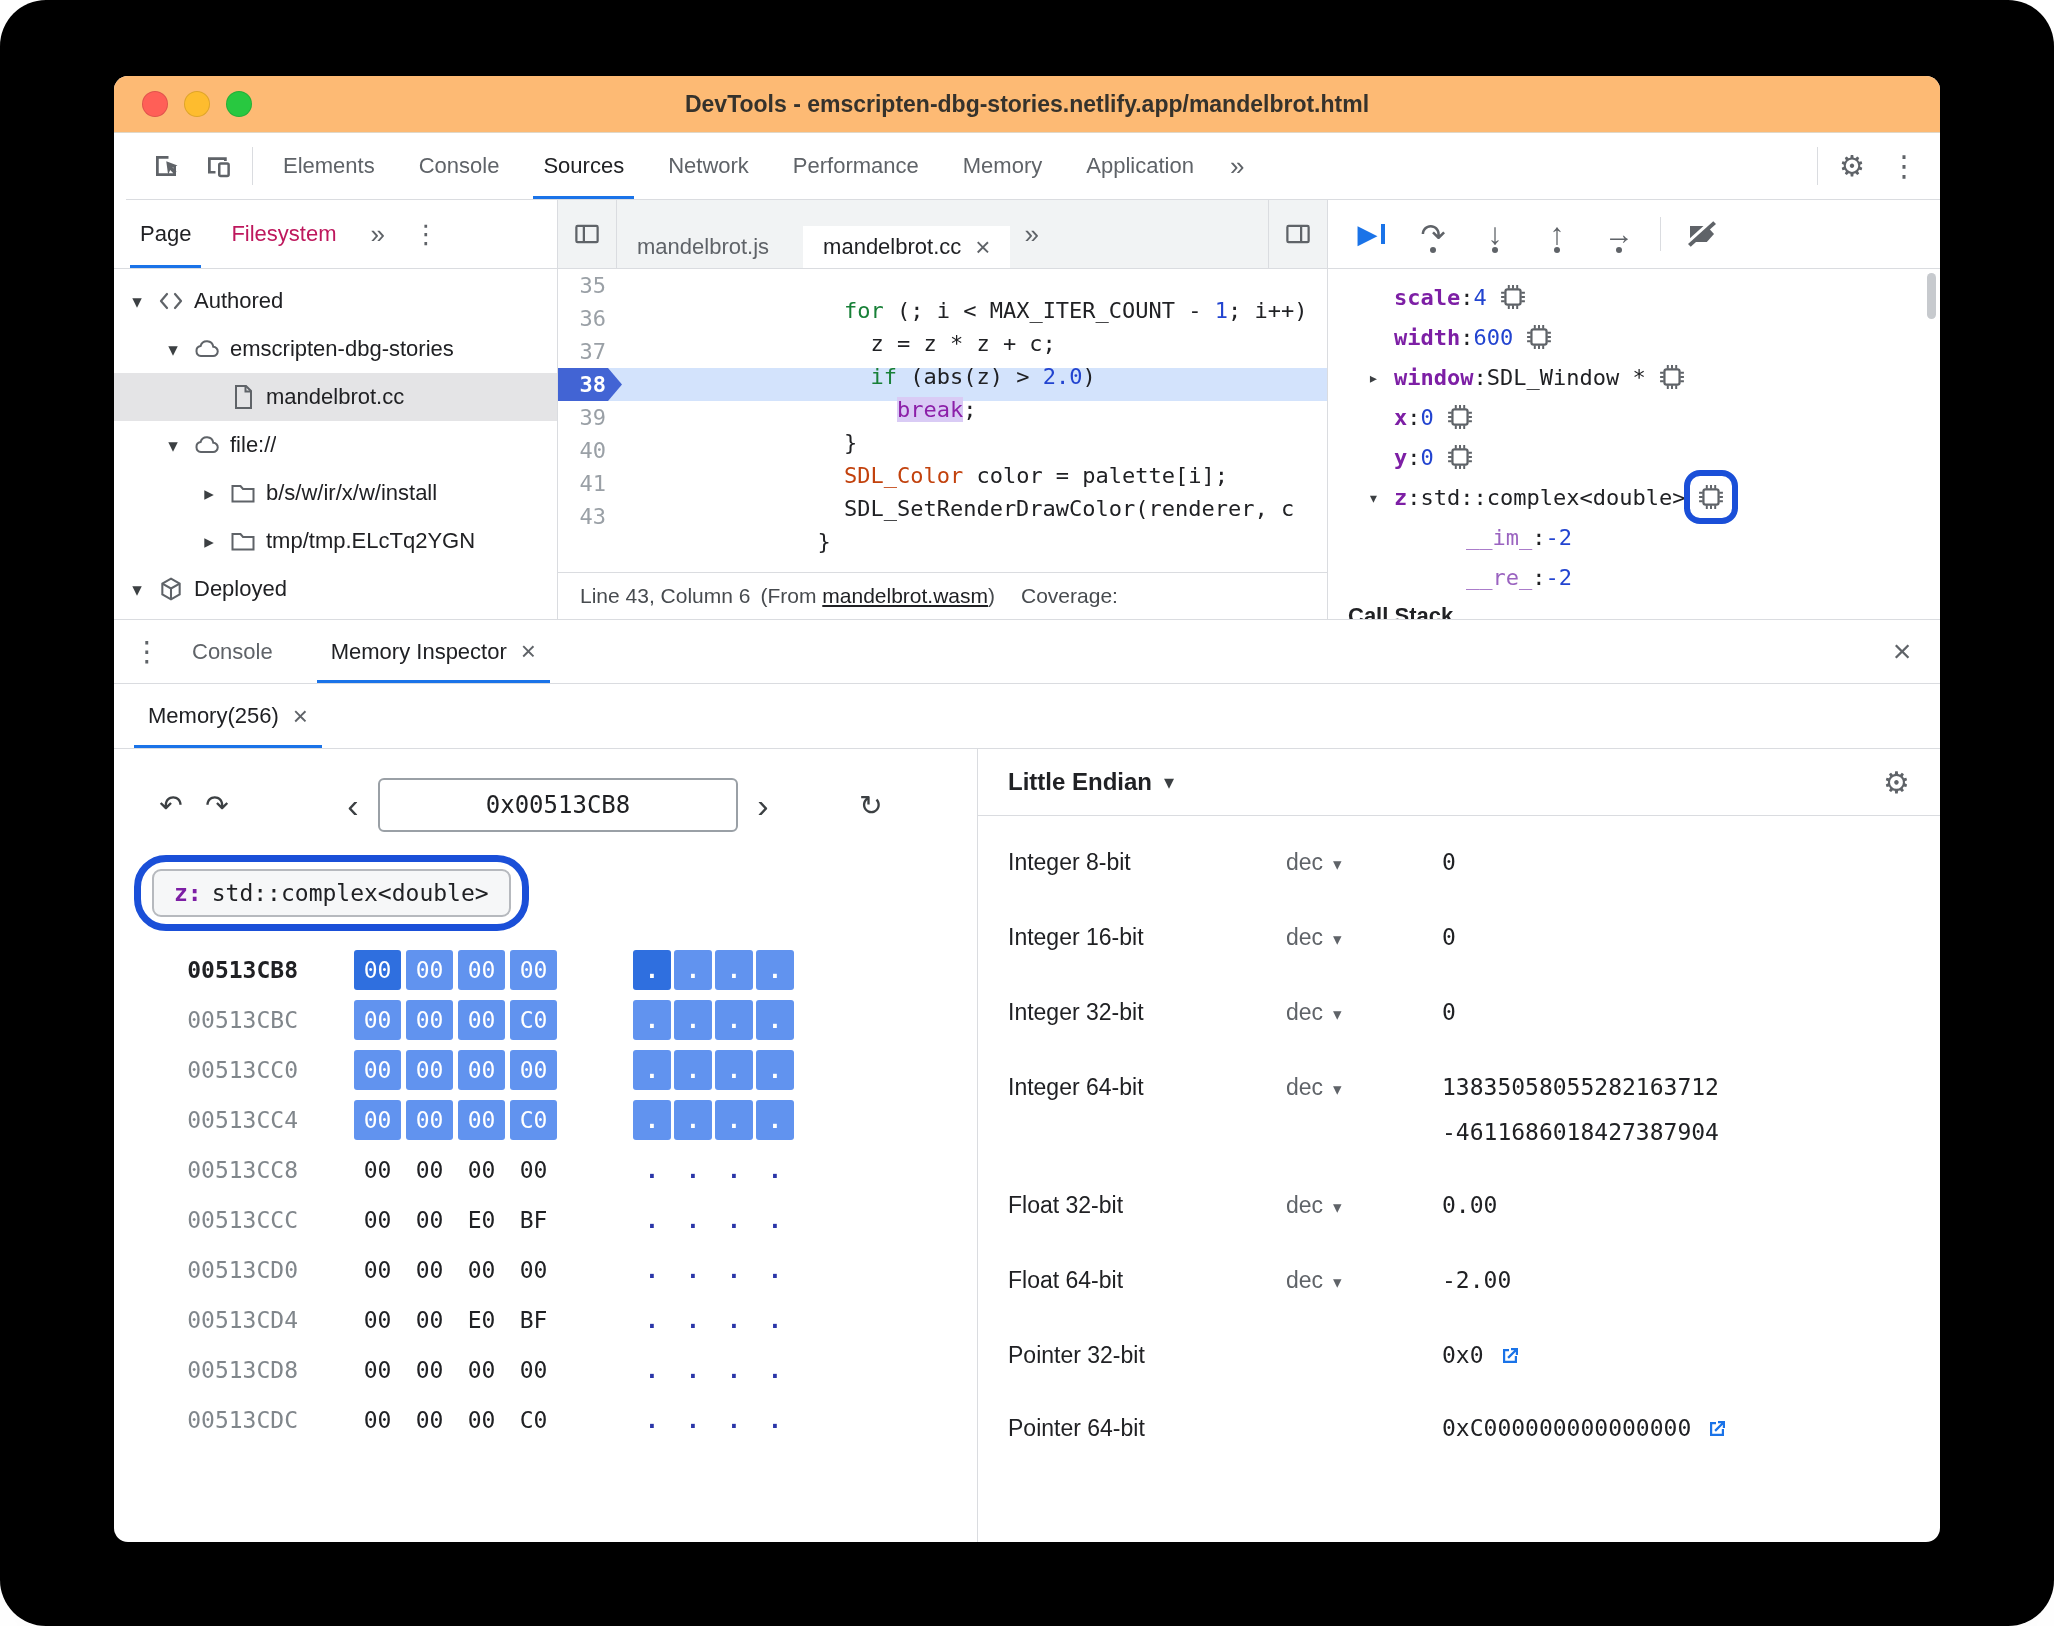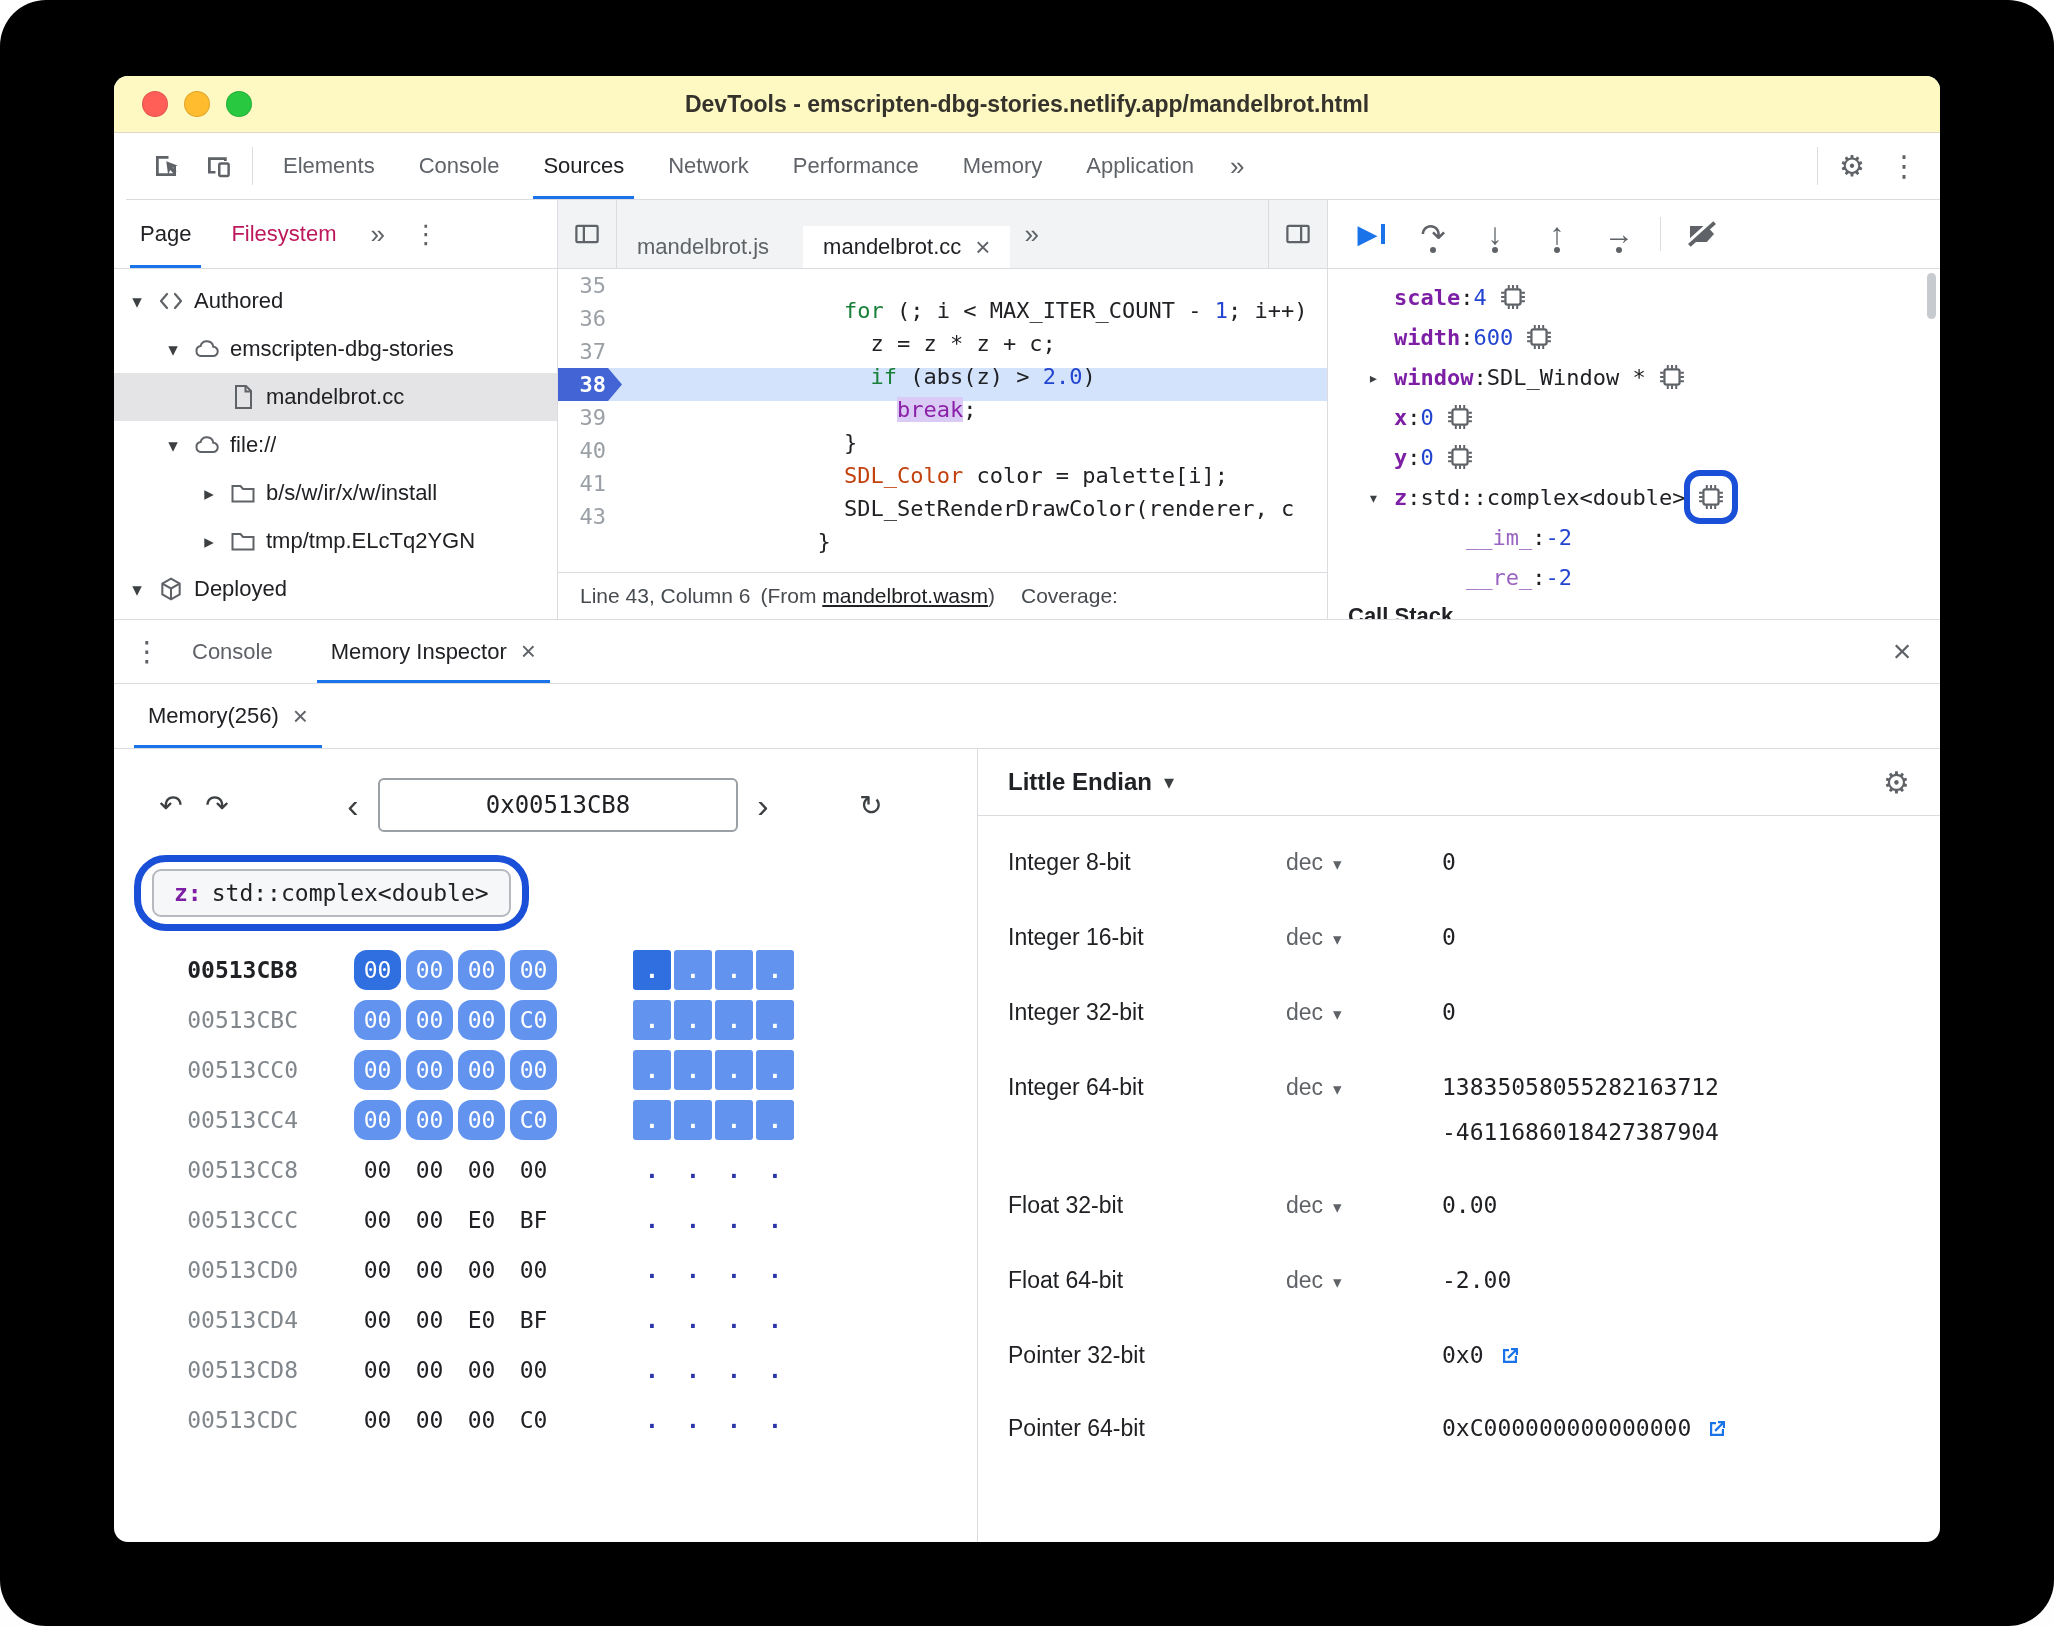--- a/index.html
+++ b/index.html
@@ -2,21 +2,21 @@
 <html><head>
 <meta charset="utf-8">
 <style>
   html,body{margin:0;padding:0;width:2054px;height:1626px;background:#fff;font-family:"Liberation Sans","DejaVu Sans",sans-serif;overflow:hidden;}
   .backdrop{position:absolute;inset:0;background:#000;border-radius:46px;}
 
   .window{position:absolute;left:114px;top:76px;width:1826px;height:1466px;background:#fff;border-radius:14px;overflow:hidden;
           box-shadow:0 40px 110px rgba(0,0,0,.7);display:flex;flex-direction:column;}
 
   
-  .titlebar{height:56px;flex:none;background:#fef9c3;border-bottom:1px solid #e0d8c8;display:flex;align-items:center;justify-content:center;position:relative;}
+  .titlebar{height:56px;flex:none;background:#fdba74;border-bottom:1px solid #e0d8c8;display:flex;align-items:center;justify-content:center;position:relative;}
   .traffic{position:absolute;left:28px;top:0;height:100%;display:flex;align-items:center;gap:16px;}
   .light{width:24px;height:24px;border-radius:50%;border:1px solid rgba(0,0,0,.12);}
   .light.red{background:#ff5f57}.light.yellow{background:#febc2e}.light.green{background:#28c840}
   .title{font-size:23px;font-weight:bold;color:#35322c;}
 
   
   .main-toolbar{height:66px;flex:none;border-bottom:1px solid #dadce0;display:flex;align-items:stretch;padding:0 10px 0 14px;margin-left:12px;}
   .tb-icon{width:52px;display:flex;align-items:center;justify-content:center;color:#5f6368;font-size:29px;cursor:pointer;}
   .tb-divider{width:1px;background:#dadce0;margin:14px 8px;}
   .panel-tabs{display:flex;align-items:stretch;}
@@ -125,21 +125,21 @@
   .tag-pill{display:inline-flex;gap:10px;background:#f6f7f8;border:2px solid #b6b9be;border-radius:9px;padding:9px 20px;
             font-family:"DejaVu Sans Mono","Liberation Mono",monospace;font-size:23px;}
   .tag-name{color:#7d1fa5;font-weight:bold;}
   .tag-type{color:#202124;}
   .tag-ring{position:absolute;inset:-14px -18px;border:7px solid #1a4fd8;border-radius:32px;}
   .hexgrid{margin-top:6px;}
   .hex-row{height:50px;display:flex;align-items:center;font-family:"DejaVu Sans Mono","Liberation Mono",monospace;font-size:23px;}
   .haddr{width:150px;flex:none;text-align:right;color:#80868b;}
   .haddr.sel{color:#202124;font-weight:bold;}
   .bytes{display:flex;gap:5px;margin-left:56px;}
-  .byte{width:47px;height:40px;display:flex;align-items:center;justify-content:center;border-radius:13px;color:#202124;}
+  .byte{width:47px;height:40px;display:flex;align-items:center;justify-content:center;border-radius:3px;color:#202124;}
   .byte.hl{background:#6193ef;color:#fff;}
   .byte.focus{background:#2f6fdf;color:#fff;}
   .ascii{display:flex;gap:3px;margin-left:76px;}
   .acell{width:38px;height:40px;display:flex;align-items:center;justify-content:center;border-radius:3px;color:#2a35a8;font-weight:bold;}
   .acell.hl{background:#6193ef;color:#fff;}
   .acell.focus{background:#2f6fdf;color:#fff;}
 
   
   .inspector{flex:1;min-width:0;border-left:1px solid #dadce0;display:flex;flex-direction:column;overflow:hidden;}
   .insp-header{height:66px;flex:none;border-bottom:1px solid #dadce0;display:flex;align-items:center;padding:0 30px;}

